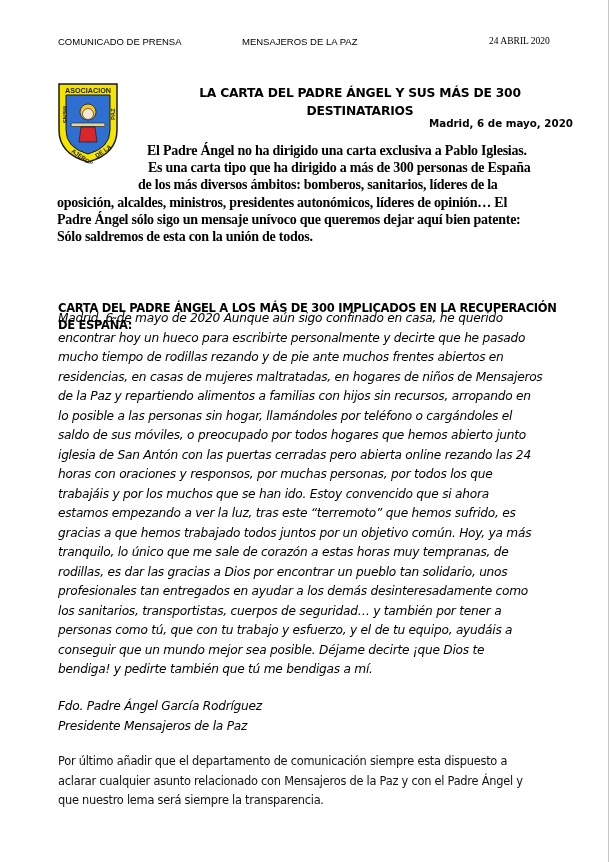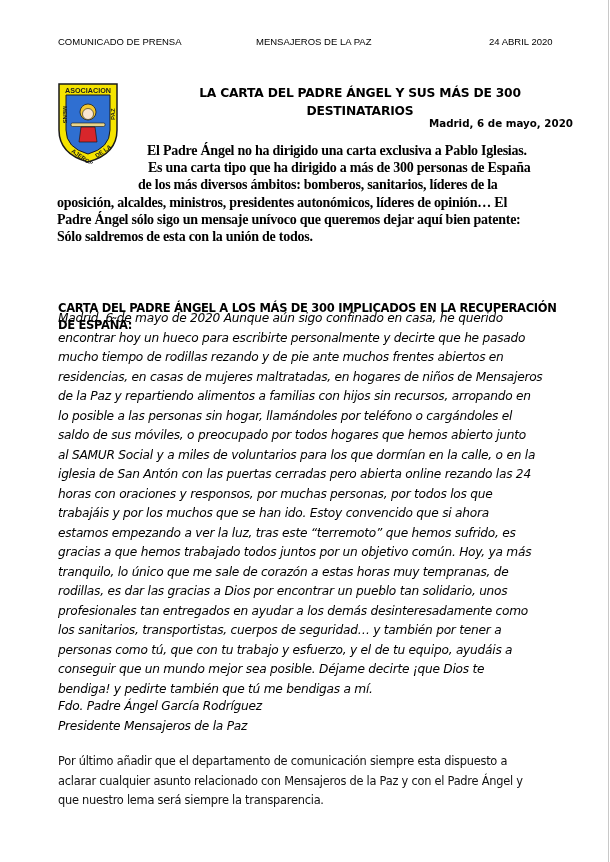--- a/index.html
+++ b/index.html
@@ -1,22 +1,22 @@
 <!DOCTYPE html>
 <html><head>
   <meta charset="utf-8">
   <style>
     html, body { margin: 0; padding: 0; background: #ffffff; }
     body { width: 610px; height: 862px; position: relative; overflow: hidden; color: #000; }
     .right-edge { position: absolute; top: 0; right: 1px; width: 1px; height: 862px; background: #c8c8c8; }
     .header { position: absolute; top: 36px; left: 0; width: 610px; height: 14px; font-family: "Liberation Sans", sans-serif; font-size: 9.5px; }
     .header span { position: absolute; top: 0; white-space: nowrap; }
     .h-left { left: 58px; }
-    .h-center { left: 256px; text-align: center; }
-    .h-right { left: 489px; }
+    .h-center { left: 242px; text-align: center; }
+    .h-right { left: 489px; font-family: Liberation Serif, serif; }
 
     .logo { position: absolute; left: 57px; top: 82px; width: 62px; height: 82px; }
 
     .title { position: absolute; left: 160px; top: 84px; width: 400px; text-align: center; font-family: "DejaVu Sans", sans-serif; font-weight: bold; font-size: 12.3px; line-height: 18px; letter-spacing: -0.2px; }
     .dateline { position: absolute; right: 37px; top: 117px; font-family: "DejaVu Sans", sans-serif; font-weight: bold; font-size: 10.3px; white-space: nowrap; }
 
     .intro { position: absolute; left: 57px; top: 142px; width: 540px; font-family: Liberation Serif, serif; font-weight: bold; font-size: 14px; line-height: 17.2px; letter-spacing: -0.25px; }
     .intro div { white-space: nowrap; }
     .i1 { padding-left: 90px; }
     .i2 { padding-left: 91px; }
@@ -83,21 +83,20 @@
 </div>
 
 <div class="letter">
   <div>Madrid, 6 de mayo de 2020 Aunque aún sigo confinado en casa, he querido</div>
   <div>encontrar hoy un hueco para escribirte personalmente y decirte que he pasado</div>
   <div>mucho tiempo de rodillas rezando y de pie ante muchos frentes abiertos en</div>
   <div>residencias, en casas de mujeres maltratadas, en hogares de niños de Mensajeros</div>
   <div>de la Paz y repartiendo alimentos a familias con hijos sin recursos, arropando en</div>
   <div>lo posible a las personas sin hogar, llamándoles por teléfono o cargándoles el</div>
   <div>saldo de sus móviles, o preocupado por todos hogares que hemos abierto junto</div>
-  <div>al SAMUR Social y a miles de voluntarios para los que dormían en la calle, o en la</div>
   <div>iglesia de San Antón con las puertas cerradas pero abierta online rezando las 24</div>
   <div>horas con oraciones y responsos, por muchas personas, por todos los que</div>
   <div>trabajáis y por los muchos que se han ido. Estoy convencido que si ahora</div>
   <div>estamos empezando a ver la luz, tras este “terremoto” que hemos sufrido, es</div>
   <div>gracias a que hemos trabajado todos juntos por un objetivo común. Hoy, ya más</div>
   <div>tranquilo, lo único que me sale de corazón a estas horas muy tempranas, de</div>
   <div>rodillas, es dar las gracias a Dios por encontrar un pueblo tan solidario, unos</div>
   <div>profesionales tan entregados en ayudar a los demás desinteresadamente como</div>
   <div>los sanitarios, transportistas, cuerpos de seguridad… y también por tener a</div>
   <div>personas como tú, que con tu trabajo y esfuerzo, y el de tu equipo, ayudáis a</div>

